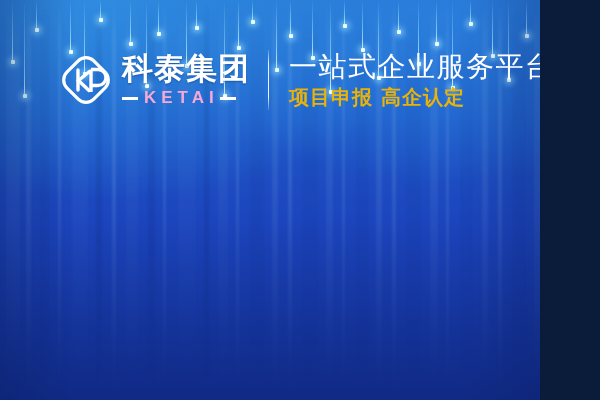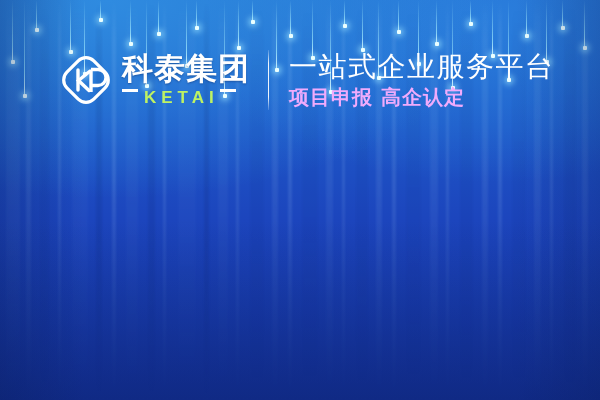--- a/index.html
+++ b/index.html
@@ -3,21 +3,21 @@
 <meta charset="utf-8">
 <title>Banner</title>
 <style>
   html, body {
     margin: 0;
     padding: 0;
     background: #0b1b3a;
   }
   #banner {
     position: relative;
-    width: 600px;
+    width: 540px;
     height: 400px;
     overflow: hidden;
     font-family: "Liberation Sans", "DejaVu Sans", sans-serif;
     background: #1a46c0;
   }
 
   
   .bg-base {
     position: absolute;
     inset: 0;
@@ -103,22 +103,23 @@
     color: #ffffff;
     font-size: 31px;
     font-weight: bold;
     letter-spacing: 1px;
     line-height: 1;
     white-space: nowrap;
     text-shadow: 0 1px 2px rgba(0,20,70,0.35);
   }
   .logo-en {
     display: flex;
+    align-items: center;
     margin-top: 5px;
-    color: #bef264;
+    color: #f9a8d4;
     font-size: 17px;
     font-weight: bold;
     letter-spacing: 5px;
     line-height: 1;
     white-space: nowrap;
   }
   .logo-en .dash {
     display: inline-block;
     width: 16px;
     height: 3px;
@@ -145,21 +146,21 @@
   .slogan-main {
     color: #ffffff;
     font-size: 28px;
     line-height: 1.08;
     letter-spacing: 1.5px;
     white-space: nowrap;
     font-family: "DejaVu Sans", "Liberation Sans", sans-serif;
   }
   .slogan-sub {
     margin-top: 5px;
-    color: #f0abfc;
+    color: #eab308;
     font-size: 20px;
     font-weight: bold;
     line-height: 1.08;
     letter-spacing: 1px;
     white-space: nowrap;
     font-family: "DejaVu Serif", "Liberation Serif", serif;
   }
 
   
   .headline {

